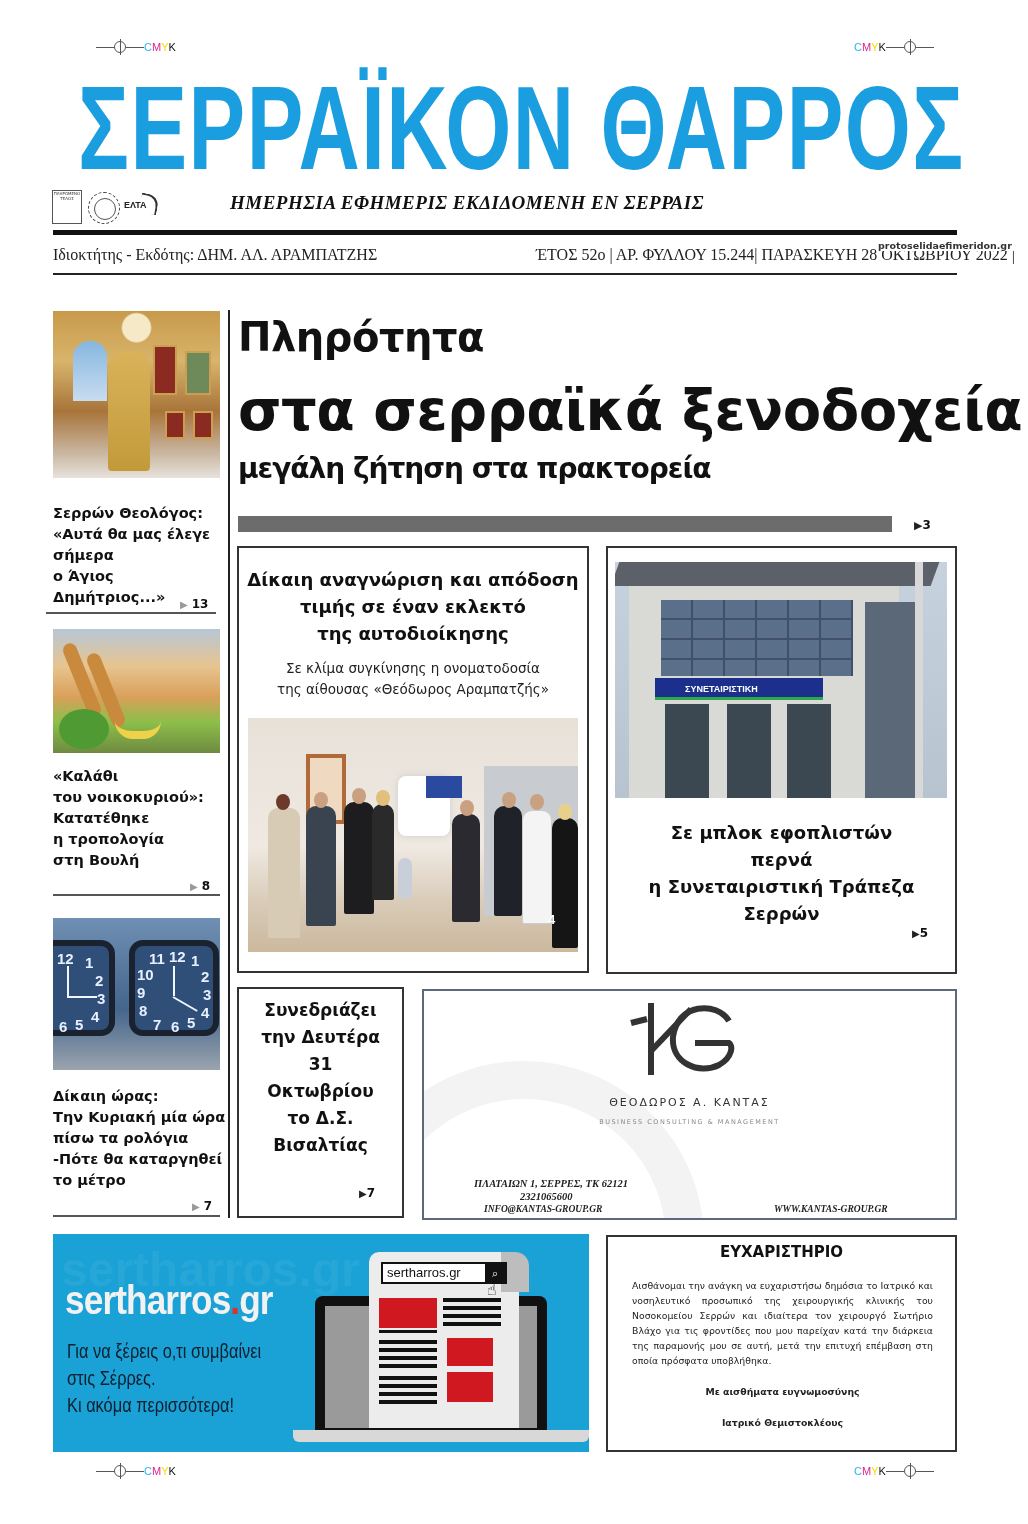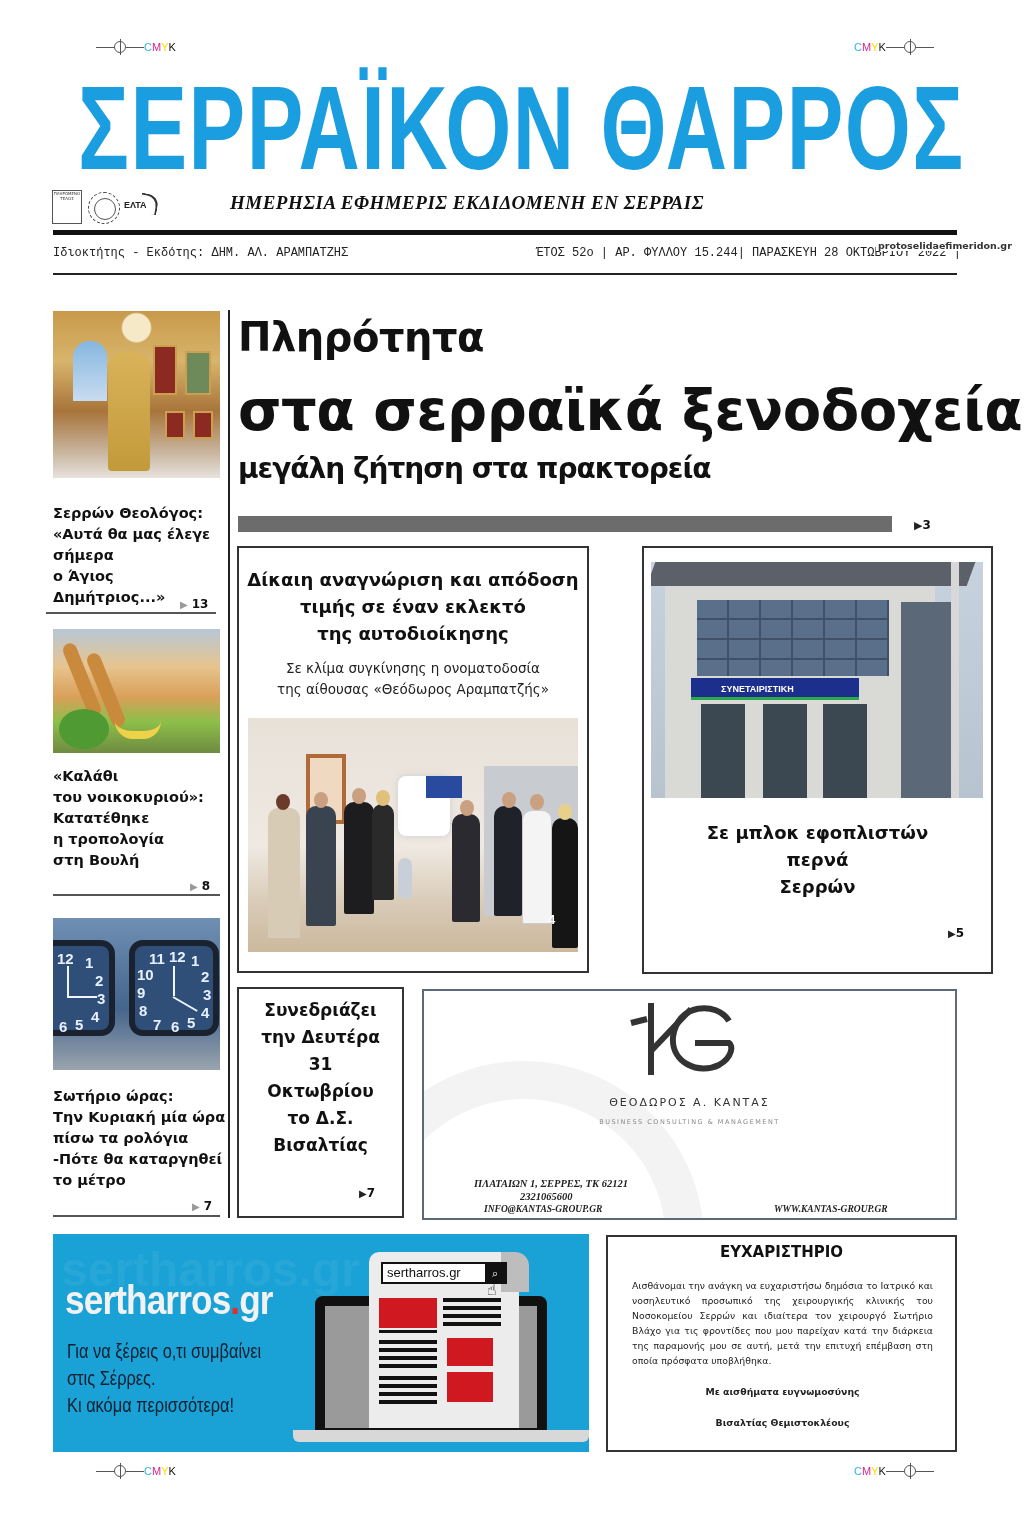--- a/index.html
+++ b/index.html
@@ -20,21 +20,21 @@
   .subtitle { position: absolute; left: 230px; top: 192px; font-family: "Liberation Serif", serif; font-style: italic; font-weight: 700;
     font-size: 19px; letter-spacing: 0.5px; color: #111; }
   .stamp { position: absolute; left: 52px; top: 190px; width: 30px; height: 34px; border: 1px solid #555; font-size: 4px; line-height: 5px; text-align: center; color: #333; }
   .seal { position: absolute; left: 88px; top: 192px; width: 32px; height: 32px; border: 1px dashed #444; border-radius: 50%; }
   .seal::after { content:""; position:absolute; left:5px; top:5px; width:20px; height:20px; border:1px solid #555; border-radius:50%; }
   .elta { position: absolute; left: 124px; top: 200px; font-family: "Liberation Sans", sans-serif; font-weight: 700; font-size: 9px; color: #222; }
   .elta-bird { position: absolute; left: 140px; top: 194px; width: 18px; height: 20px; border-right: 2px solid #333; border-top: 2px solid #333; border-radius: 0 12px 0 0; transform: rotate(10deg); }
 
   .rule-thick { position: absolute; left: 53px; top: 230px; width: 904px; height: 5px; background: #111; }
   .rule-thin { position: absolute; left: 53px; top: 273px; width: 904px; height: 2px; background: #222; }
-  .infobar { position: absolute; top: 246px; font-family: Liberation Mono, monospace; font-size: 12px; color: #222; white-space: nowrap; }
+  .infobar { position: absolute; top: 246px; font-family: Liberation Serif, serif; font-size: 16px; color: #222; white-space: nowrap; }
   .watermark { position: absolute; left: 876px; top: 240px; font-family: "DejaVu Sans", sans-serif; font-weight: 700; font-size: 9.5px; color: #333; background: #fff; padding: 0 2px; }
 
   
   .side-img { position: absolute; left: 53px; width: 167px; overflow: hidden; }
   .side-title { position: absolute; left: 53px; width: 175px; font-family: "DejaVu Sans", sans-serif; font-weight: 700; font-size: 14.5px; line-height: 21px; color: #111; }
   .pg { position: absolute; font-family: "DejaVu Sans", sans-serif; font-weight: 700; font-size: 12px; color: #111; }
   .pg .tri { color: #999; font-size: 10px; margin-right: 4px; }
   .side-rule { position: absolute; left: 53px; width: 167px; height: 2px; background: #555; }
   .vrule { position: absolute; left: 228px; top: 310px; width: 2px; height: 908px; background: #222; }
 
@@ -221,21 +221,21 @@
     <span style="left:4px; top:56px;">8</span>
     <span style="left:66px; top:58px;">4</span>
     <span style="left:18px; top:70px;">7</span>
     <span style="left:36px; top:72px;">6</span>
     <span style="left:52px; top:68px;">5</span>
     <div class="hand" style="left:38px; top:20px; width:2px; height:30px;"></div>
     <div class="hand" style="left:38px; top:50px; width:28px; height:2px; transform: rotate(30deg); transform-origin:left;"></div>
   </div>
 </div>
 <div class="side-title" style="top:1086px;">
-  <div>Σωτήριο ώρας:</div>
+  <div>Δίκαιη ώρας:</div>
   <div>Την Κυριακή μία ώρα</div>
   <div>πίσω τα ρολόγια</div>
   <div>-Πότε θα καταργηθεί</div>
   <div>το μέτρο</div>
 </div>
 <div class="pg" style="left:192px; top:1199px;"><span class="tri">▶</span><span>7</span></div>
 <div class="side-rule" style="top:1215px;"></div>
 
 <div class="vrule"></div>
 
@@ -274,35 +274,36 @@
     <div class="person" style="left:246px; top:88px; width:28px; height:110px; background:#1f2228;"></div>
     <div class="head" style="left:254px; top:74px;"></div>
     <div class="person" style="left:274px; top:92px; width:30px; height:114px; background:#f4f4f4; border:1px solid #ccc;"></div>
     <div class="head" style="left:282px; top:76px;"></div>
     <div class="person" style="left:304px; top:100px; width:26px; height:130px; background:#151515;"></div>
     <div class="head" style="left:310px; top:86px; background:#e8d08a;"></div>
     <div style="position:absolute; left:300px; top:194px; color:#fff; font-family:'Liberation Sans',sans-serif; font-weight:700; font-size:13px;">4</div>
   </div>
 </div>
 
-<div class="box" style="left:606px; top:546px; width:351px; height:428px;margin-left:36px;">
+<div class="box" style="left:606px; top:546px; width:351px; height:428px;">
   <div class="photo-bank" style="position:absolute; left:7px; top:14px; width:332px; height:236px; overflow:hidden;">
     <div class="facade"></div>
     <div class="roof"></div>
     <div class="glass"></div>
     <div class="sign"><span>ΣΥΝΕΤΑΙΡΙΣΤΙΚΗ</span></div>
     <div class="door" style="left:50px;"></div>
     <div class="door" style="left:112px;"></div>
     <div class="door" style="left:172px;"></div>
     <div style="position:absolute; left:250px; top:40px; width:50px; height:196px; background:#5a6878;"></div>
     <div style="position:absolute; left:300px; top:0px; width:8px; height:236px; background:#d8d8d8;"></div>
   </div>
   <div class="box-title" style="top:271px; font-size:18px; line-height:27px;">
     <div>Σε μπλοκ εφοπλιστών</div>
     <div>περνά</div>
+    <div>η Συνεταιριστική Τράπεζα</div>
     <div>Σερρών</div>
   </div>
   <div class="pg" style="left:304px; top:378px;"><span style="color:#222; font-size:10px;">▶</span><span>5</span></div>
 </div>
 
 <div class="box" style="left:237px; top:987px; width:167px; height:231px;">
   <div class="box-title" style="top:8px; font-size:17px; line-height:27px;">
     <div>Συνεδριάζει</div>
     <div>την Δευτέρα</div>
     <div>31</div>
@@ -352,15 +353,15 @@
   <div class="lines" style="left:326px; top:142px; width:58px; height:32px;"></div>
   <div class="red-block" style="left:394px; top:104px; width:46px; height:28px;"></div>
   <div class="red-block" style="left:394px; top:138px; width:46px; height:30px;"></div>
 </div>
 
 <div class="thanks">
   <div class="thanks-title">ΕΥΧΑΡΙΣΤΗΡΙΟ</div>
   <div class="thanks-body">
     <p>Αισθάνομαι την ανάγκη να ευχαριστήσω δημόσια  το Ιατρικό και νοσηλευτικό προσωπικό της χειρουργικής κλινικής  του Νοσοκομείου Σερρών και ιδιαίτερα τον χειρουργό Σωτήριο Βλάχο για τις φροντίδες που μου παρείχαν κατά την διάρκεια της παραμονής μου σε αυτή, μετά την επιτυχή επέμβαση στη οποία πρόσφατα υποβλήθηκα.</p>
     <p class="thanks-sign">Με αισθήματα ευγνωμοσύνης</p>
-    <p class="thanks-sign">Βισαλτίας Θεμιστοκλέους</p>
+    <p class="thanks-sign">Ιατρικό Θεμιστοκλέους</p>
   </div>
 </div>
 
 </body></html>

